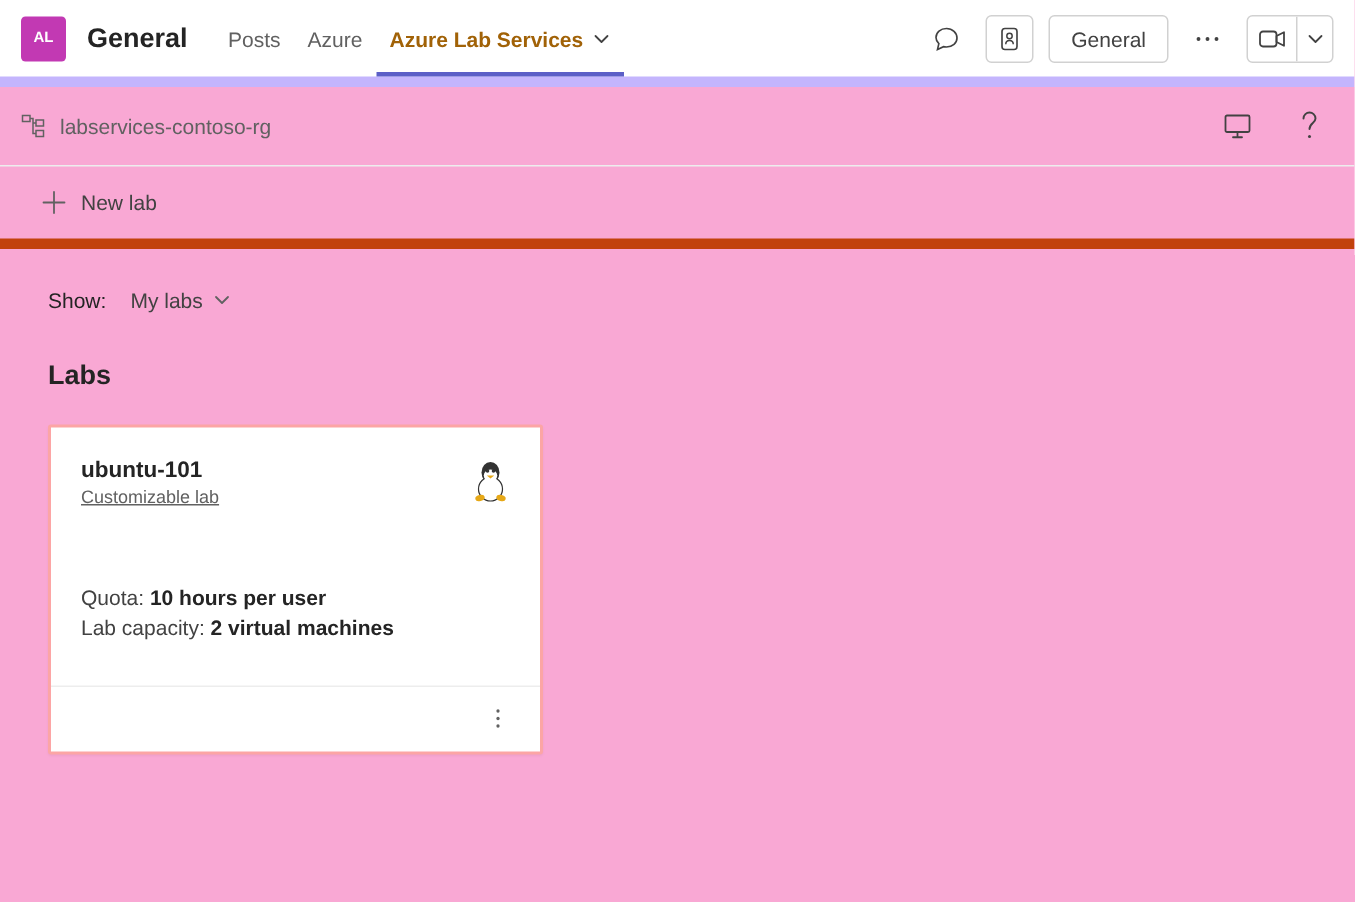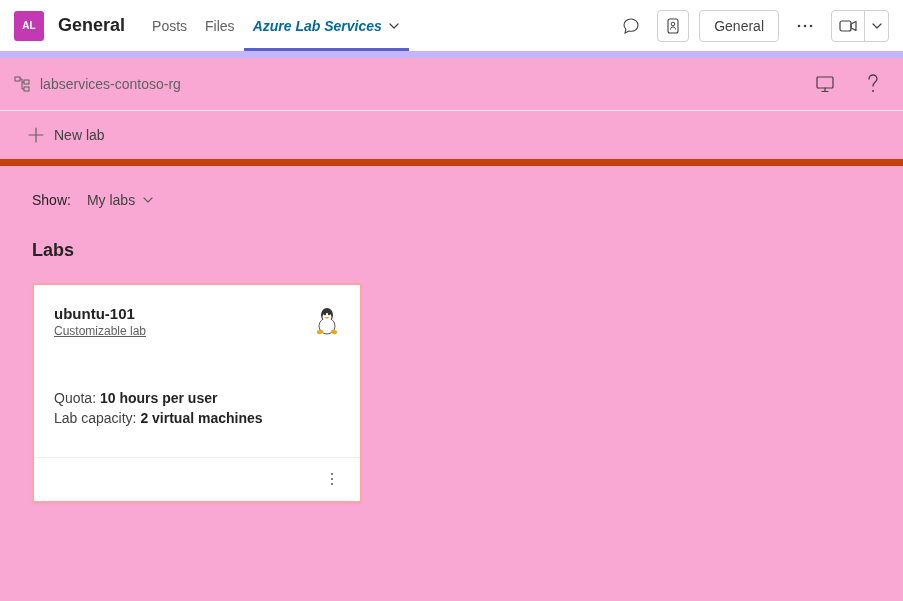--- a/index.html
+++ b/index.html
@@ -56,23 +56,22 @@
       padding: 0 9px;
       height: 100%;
       display: flex;
       align-items: center;
       font-size: 14px;
       color: #616161;
       cursor: pointer;
       position: relative;
     }
     .tab.active {
-      color: #0369a1;
+      color: #a16207;
       font-weight: 600;
-      font-style: italic;
     }
     .tab.active::after {
       content: '';
       position: absolute;
       bottom: 0;
       left: 0;
       right: 0;
       height: 3px;
       background: #5b5fc7;
     }
@@ -283,21 +282,21 @@
   </style>
 </head>
 <body>
 
 <div class="header">
   <div class="header-left">
     <div class="team-avatar">AL</div>
     <div class="channel-name">General</div>
     <div class="tabs">
       <div class="tab">Posts</div>
-      <div class="tab">Files</div>
+      <div class="tab">Azure</div>
       <div class="tab active tab-dropdown">
         <span>Azure Lab Services</span>
         <span class="chevron-icon">
           <svg width="10" height="6" viewBox="0 0 10 6">
               <path d="M1 1 L5 5 L9 1" stroke="#424242" stroke-width="1.2" fill="none" stroke-linecap="round" stroke-linejoin="round"></path>
             </svg>
         </span>
       </div>
     </div>
   </div>

